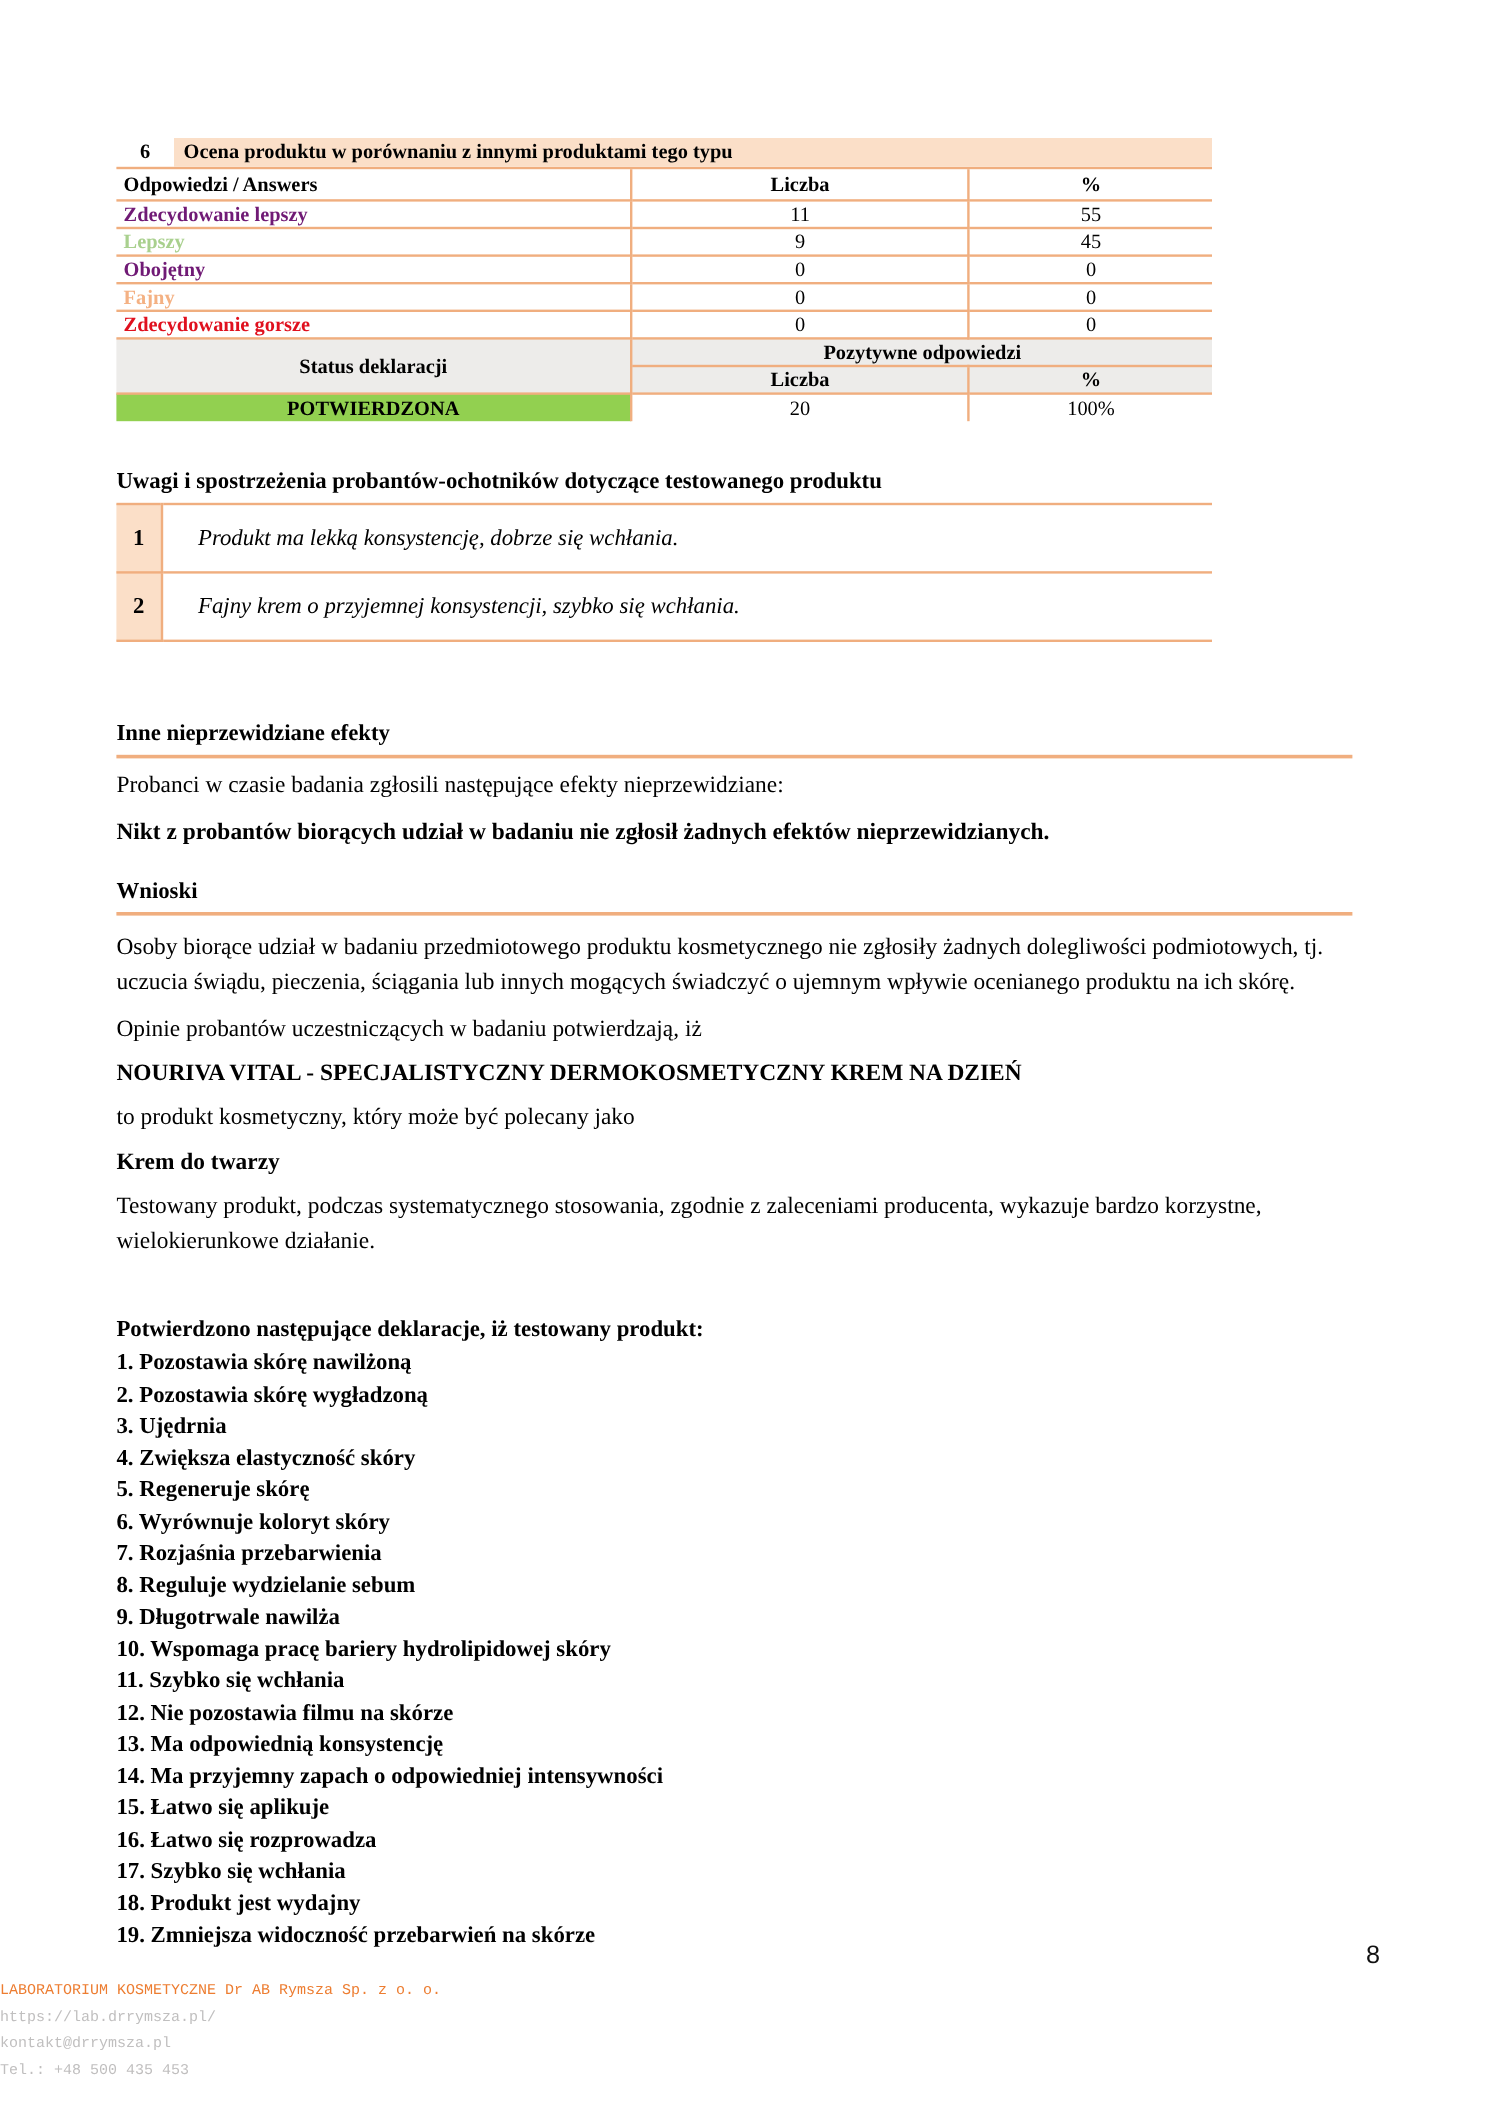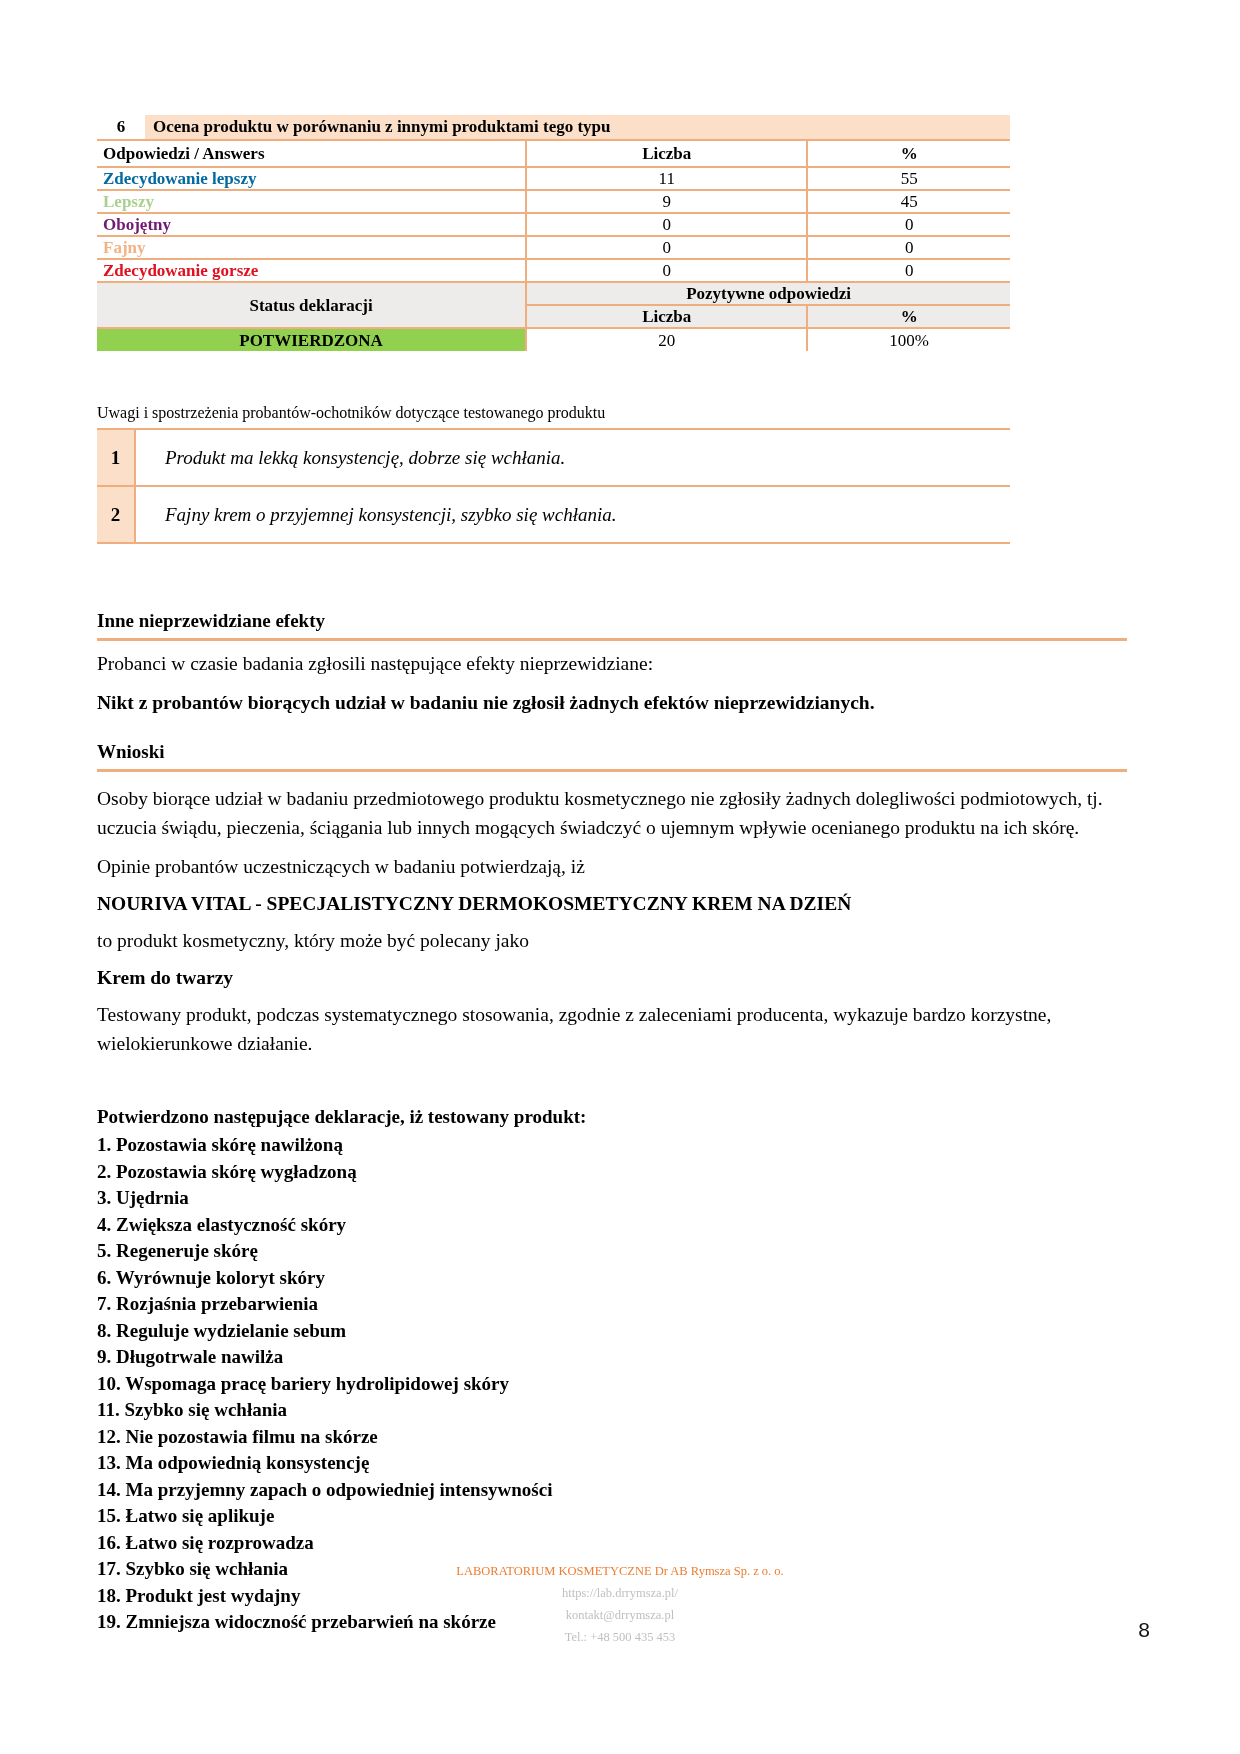--- a/index.html
+++ b/index.html
@@ -32,21 +32,21 @@
   table.cmp td:not(:last-child){border-right:2px solid var(--bd);}
   table.cmp tr.hdr td{font-weight:bold;height:26px;}
   table.cmp td.left{text-align:left;}
   table.cmp td.lbl{font-weight:bold;}
   table.cmp td.status-cell{background:var(--graybg);font-weight:bold;}
   table.cmp td.gray{background:var(--graybg);font-weight:bold;height:23px;}
   table.cmp td.potw{background:var(--green);font-weight:bold;height:23px;}
   table.cmp tr:last-child td{border-bottom:none;}
 
   
-  .remarks-heading{margin-top:53px;font-size:16px;font-weight:normal;}
+  .remarks-heading{margin-top:40px;font-size:19px;font-weight:bold;}
   table.remarks{margin-top:6px;width:913px;border-collapse:collapse;border-top:2px solid var(--bd);font-size:19px;}
   table.remarks td{border-bottom:2px solid var(--bd);height:57px;vertical-align:middle;}
   table.remarks td.num{width:38px;background:var(--peach);border-right:2px solid var(--bd);
     text-align:center;font-weight:bold;}
   table.remarks td.txt{font-style:italic;padding-left:29px;}
 
   
   .rule-heading{font-size:19px;font-weight:bold;border-bottom:3px solid var(--bd);padding-bottom:6px;}
   .h-effects{margin-top:66px;}
   .h-wnioski{margin-top:24px;}
@@ -54,22 +54,22 @@
   
   .para{font-size:19.5px;line-height:29px;}
   .b{font-weight:bold;}
   .mt8{margin-top:8px;} .mt10{margin-top:10px;} .mt12{margin-top:12px;}
 
   
   .decl-heading{margin-top:48px;font-size:19px;font-weight:bold;}
   .decl-list{margin-top:4px;font-size:19px;font-weight:bold;line-height:26.5px;}
 
   
-  .footer{position:absolute;left:0;top:1560px;width:1240px;text-align:center;
-    font-family:Liberation Serif, serif;font-size:12.5px;line-height:22px;}
+  .footer{position:absolute;left:0;top:1648px;width:1240px;text-align:left;
+    font-family:Liberation Mono, monospace;font-size:12.5px;line-height:22px;}
   .footer .company{color:var(--footer-orange);}
   .footer .muted{color:var(--footer-gray);}
   .page-num{position:absolute;left:1110px;top:1618px;width:40px;text-align:right;
     font-family:"Liberation Sans", sans-serif;font-size:21px;color:#111;}
 </style>
 </head>
 <body>
 
 <div class="content">
 
@@ -84,21 +84,21 @@
           <col class="c2">
           <col class="c3">
         </colgroup>
       <tbody>
       <tr class="hdr">
         <td class="left">Odpowiedzi / Answers</td>
         <td>Liczba</td>
         <td>%</td>
       </tr>
       <tr>
-        <td class="left lbl" style="color: #0369a1; margin-left: 20px;">Zdecydowanie lepszy</td>
+        <td class="left lbl" style="color: #701a75; margin-left: 20px;">Zdecydowanie lepszy</td>
         <td>11</td>
         <td>55</td>
       </tr>
       <tr>
         <td class="left lbl" style="color: rgb(169, 208, 142);">Lepszy</td>
         <td>9</td>
         <td>45</td>
       </tr>
       <tr>
         <td class="left lbl" style="color: #701a75;">Obojętny</td>

